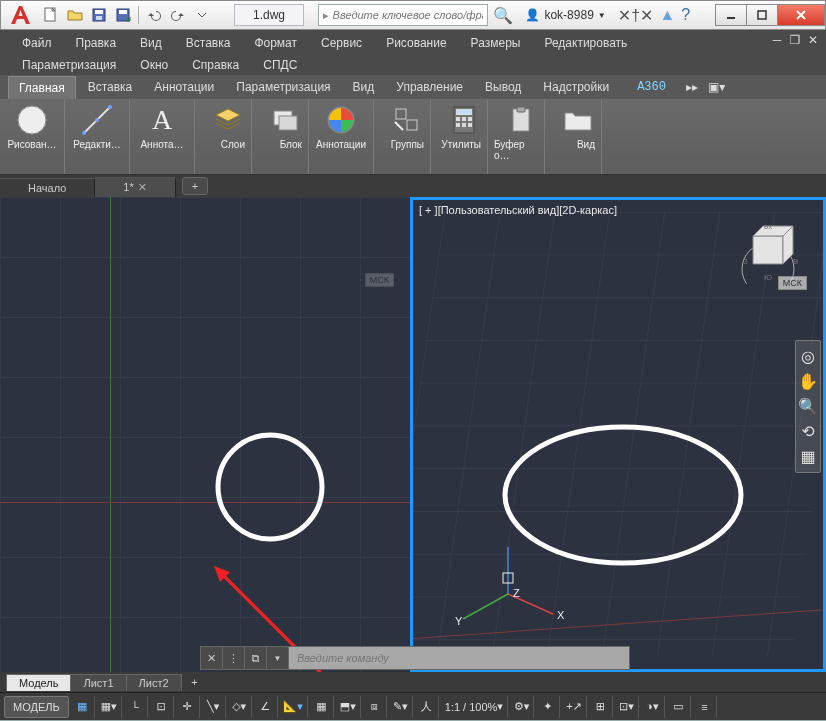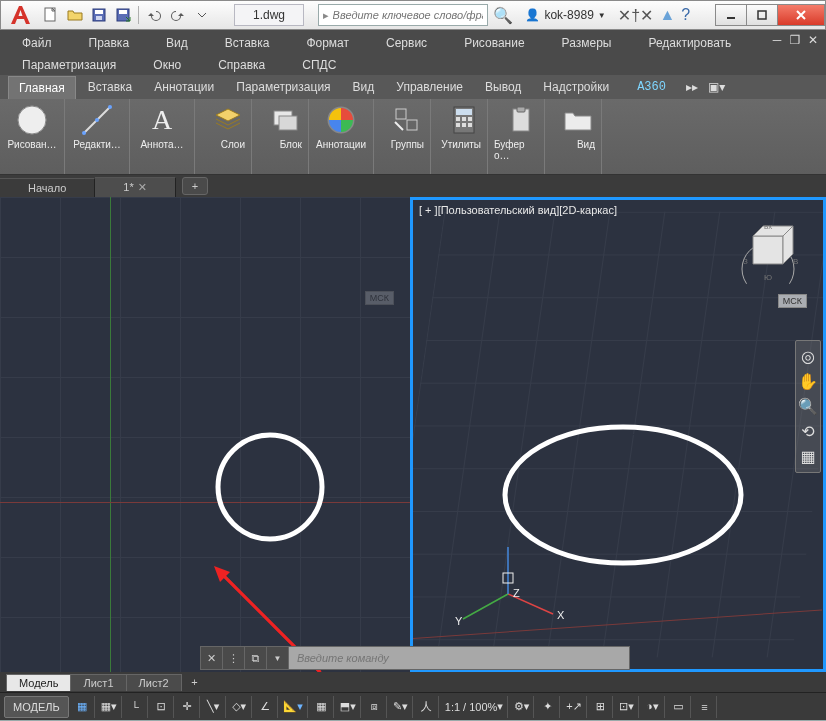--- a/index.html
+++ b/index.html
@@ -13,21 +13,21 @@
   .titlebar .filename { flex: 0 0 auto; margin: 0 14px 0 20px; background: #f4f4f6; border: 1px solid #b8b8c2; height: 22px; padding: 0 18px; font-size: 12px; color: #333; display: flex; align-items: center; }
   .titlebar .search { height: 22px; background: #fff; border: 1px solid #9aa; display: flex; align-items: center; padding: 0 4px; font-size: 11px; color: #888; gap:4px;}
   .titlebar .search input { border:none; outline:none; width: 150px; font-size:11px; color:#555; font-style: italic; }
   .titlebar .spacer { flex: 1; }
   .titlebar .user { display:flex; align-items:center; gap:4px; font-size:12px; color:#333; margin: 0 6px; }
   .titlebar .topicons { display:flex; align-items:center; gap:6px; margin: 0 6px; }
   .winbtns { display:flex; }
   .winbtn { width: 32px; height: 22px; display:flex; align-items:center; justify-content:center; border:1px solid #8a8a8a; margin-left:-1px; background: linear-gradient(#fbfbfb,#e0e0e0); }
   .winbtn.close { background: linear-gradient(#f47c6a,#d93b2a); width: 48px; }
   .menubar { background: #4a4a4a; color: #ddd; font-size: 12px; padding: 3px 10px 0 10px; display:flex; align-items:center; gap:2px; flex-wrap: wrap; position: relative; }
-  .menubar .mrow { display:flex; gap:13px; flex-wrap: wrap; align-items:center; }
+  .menubar .mrow { display:flex; gap:0; flex-wrap: wrap; align-items:center; }
   .menubar .mitem { padding: 3px 12px; cursor: default; white-space: nowrap; }
   .menubar .rcorner { position:absolute; right:4px; top:2px; display:flex; gap:0; }
   .menubar .rcbtn { width:18px; height:16px; display:flex; align-items:center; justify-content:center; color:#ddd; font-size:12px; }
   .ribbontabs { background: #585858; display:flex; align-items:center; font-size:12px; height:24px; padding-left:8px; gap:2px; }
   .ribbontabs .rtab { color:#ddd; padding:4px 10px; cursor:default; }
   .ribbontabs .rtab.active { background:#737373; color:#fff; border-top:1px solid #888; border-left:1px solid #888; border-right:1px solid #888; }
   .ribbontabs .extra { margin-left: 6px; color:#7fd6ff;font-family:Liberation Mono, monospace; }
   .ribbontabs .extraicon { color:#ddd; margin-left:8px; }
   .ribbon { background: linear-gradient(#6a6a6a,#5e5e5e); height: 76px; display:flex; border-bottom:1px solid #333; }
   .panel { display:flex; flex-direction:column; align-items:center; justify-content:space-between; padding:4px 6px 2px 6px; border-right:1px solid #7a7a7a; }
@@ -38,21 +38,21 @@
   .filetabs .ftab { padding:3px 28px; border-right:1px solid #222; border-top:1px solid #555; background:#3b3b3b; }
   .filetabs .ftab.active { background:#4d4d4d; }
   .filetabs .fclose { color:#aaa; margin-left:4px; }
   .filetabs .addtab { width:26px; height:18px; background:#4a4a4a; border:1px solid #666; border-radius:3px; display:flex; align-items:center; justify-content:center; color:#ccc; margin-left:6px; margin-bottom:2px; }
   .canvas { position:relative; background:#2c3240; height: 475px; display:flex; }
   .vp { position:relative; flex:1; overflow:hidden; }
   .vp .grid { position:absolute; inset:0; background-image: linear-gradient(#363c4a 1px, transparent 1px), linear-gradient(90deg,#363c4a 1px, transparent 1px); background-size: 60px 60px; }
   .vp.right { border:3px solid #1f98ff; }
   .vp .ylabel { position:absolute; top:4px; left:6px; color:#e8e8e8; font-size:11px; }
   .vp .cube { position:absolute; top:14px; right:20px; width:70px; height:70px; }
-  .vp .ucslabel { position:absolute; top:94px; right:16px; background:rgba(255,255,255,.6); color:#333; font-size:9px; padding:1px 4px; border:1px solid #888;}
+  .vp .ucslabel { position:absolute; top:76px; right:16px; background:rgba(255,255,255,.6); color:#333; font-size:9px; padding:1px 4px; border:1px solid #888;}
   .vp .navbar { position:absolute; right:2px; top:140px; width:26px; background:rgba(120,120,120,.35); border:1px solid #777; border-radius:2px; display:flex; flex-direction:column; gap:6px; padding:6px 0; align-items:center;}
   .vp .ctr { position:absolute; left:50%; top:50%; transform:translate(-50%,-50%); }
   .axis3d { position:absolute; left:40px; bottom:20px; }
   .arrow { position:absolute; left:200px; bottom:-10px; }
   .cmdline { position:absolute; left:200px; bottom:2px; height:24px; display:flex; align-items:center; background:#4a4a4a; border:1px solid #666; font-size:11px; color:#bbb; z-index:5;}
   .cmdline .cbtn { width:22px; height:22px; display:flex; align-items:center; justify-content:center; color:#ccc; border-right:1px solid #666;}
   .cmdline input { background:#a8a8a8; border:none; outline:none; height:22px; width:340px; padding:0 8px; color:#444; font-style: italic; font-size:11px;}
   .layouttabs { height:20px; background:#3a3a3a; display:flex; align-items:center; font-size:11px; color:#ccc; padding-left:6px; }
   .layouttabs .ltab { padding:2px 12px; background:#4b4b4b; border:1px solid #666; border-bottom:none; margin-right:-1px; }
   .layouttabs .ltab.active { background:#e8e8e8; color:#222; }

